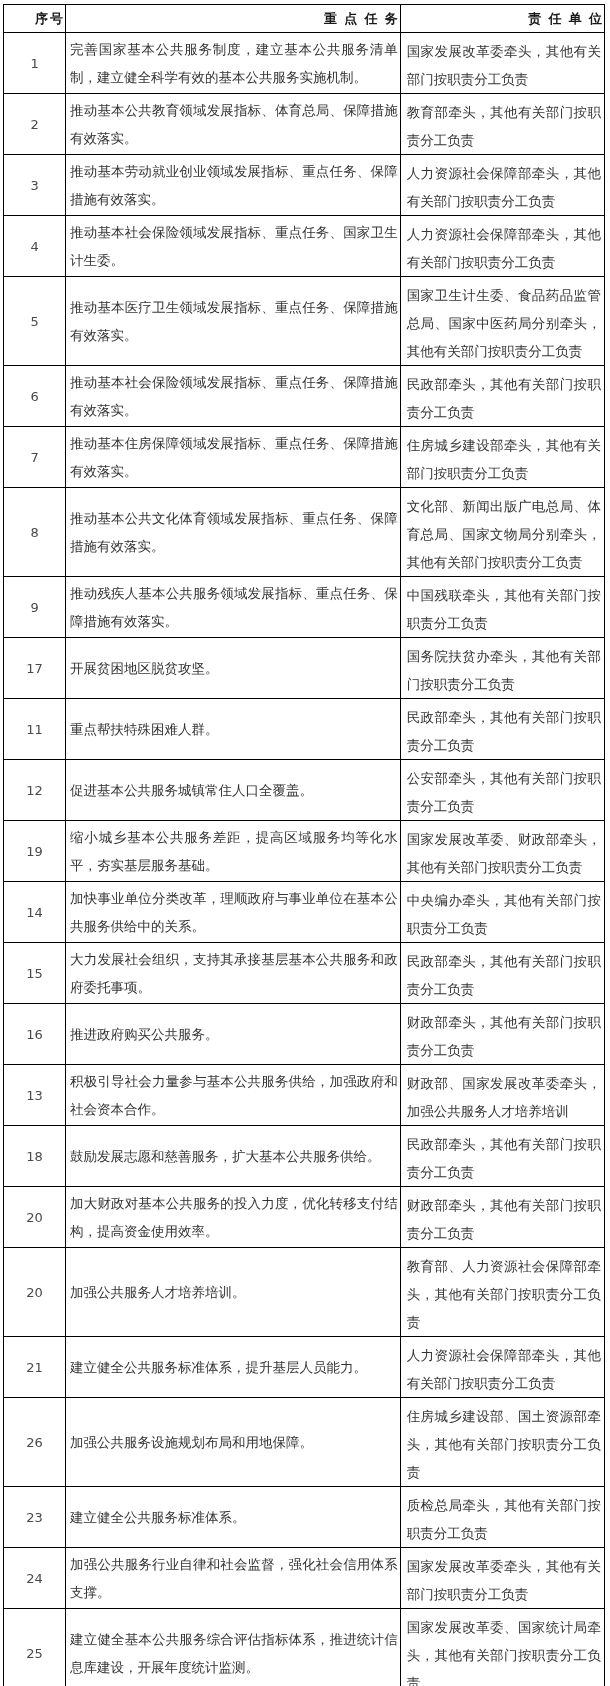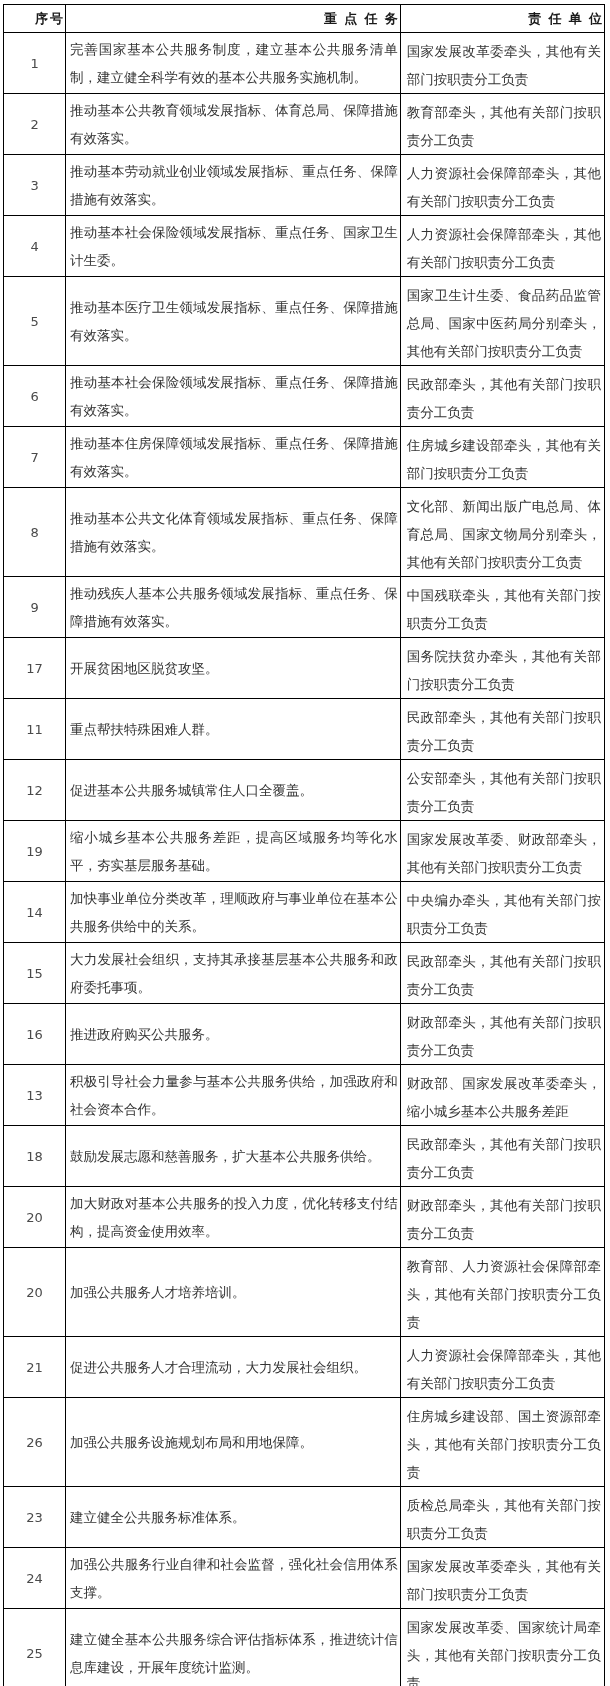--- a/index.html
+++ b/index.html
@@ -144,40 +144,40 @@
           <td class="unit-cell">民政部牵头，其他有关部门按职责分工负责</td>
         </tr>
         <tr>
           <td class="index-cell">16</td>
           <td class="task-cell">推进政府购买公共服务。</td>
           <td class="unit-cell">财政部牵头，其他有关部门按职责分工负责</td>
         </tr>
         <tr>
           <td class="index-cell">13</td>
           <td class="task-cell">积极引导社会力量参与基本公共服务供给，加强政府和社会资本合作。</td>
-          <td class="unit-cell">财政部、国家发展改革委牵头，缩小城乡基本公共服务差距</td>
+          <td class="unit-cell">财政部、国家发展改革委牵头，加强公共服务人才培养培训</td>
         </tr>
         <tr>
           <td class="index-cell">18</td>
           <td class="task-cell">鼓励发展志愿和慈善服务，扩大基本公共服务供给。</td>
           <td class="unit-cell">民政部牵头，其他有关部门按职责分工负责</td>
         </tr>
         <tr>
           <td class="index-cell">20</td>
           <td class="task-cell">加大财政对基本公共服务的投入力度，优化转移支付结构，提高资金使用效率。</td>
           <td class="unit-cell">财政部牵头，其他有关部门按职责分工负责</td>
         </tr>
         <tr>
           <td class="index-cell">20</td>
           <td class="task-cell">加强公共服务人才培养培训。</td>
           <td class="unit-cell">教育部、人力资源社会保障部牵头，其他有关部门按职责分工负责</td>
         </tr>
         <tr>
           <td class="index-cell">21</td>
-          <td class="task-cell">促进公共服务人才合理流动，大力发展社会组织。</td>
+          <td class="task-cell">建立健全公共服务标准体系，提升基层人员能力。</td>
           <td class="unit-cell">人力资源社会保障部牵头，其他有关部门按职责分工负责</td>
         </tr>
         <tr>
           <td class="index-cell">26</td>
           <td class="task-cell">加强公共服务设施规划布局和用地保障。</td>
           <td class="unit-cell">住房城乡建设部、国土资源部牵头，其他有关部门按职责分工负责</td>
         </tr>
         <tr>
           <td class="index-cell">23</td>
           <td class="task-cell">建立健全公共服务标准体系。</td>

